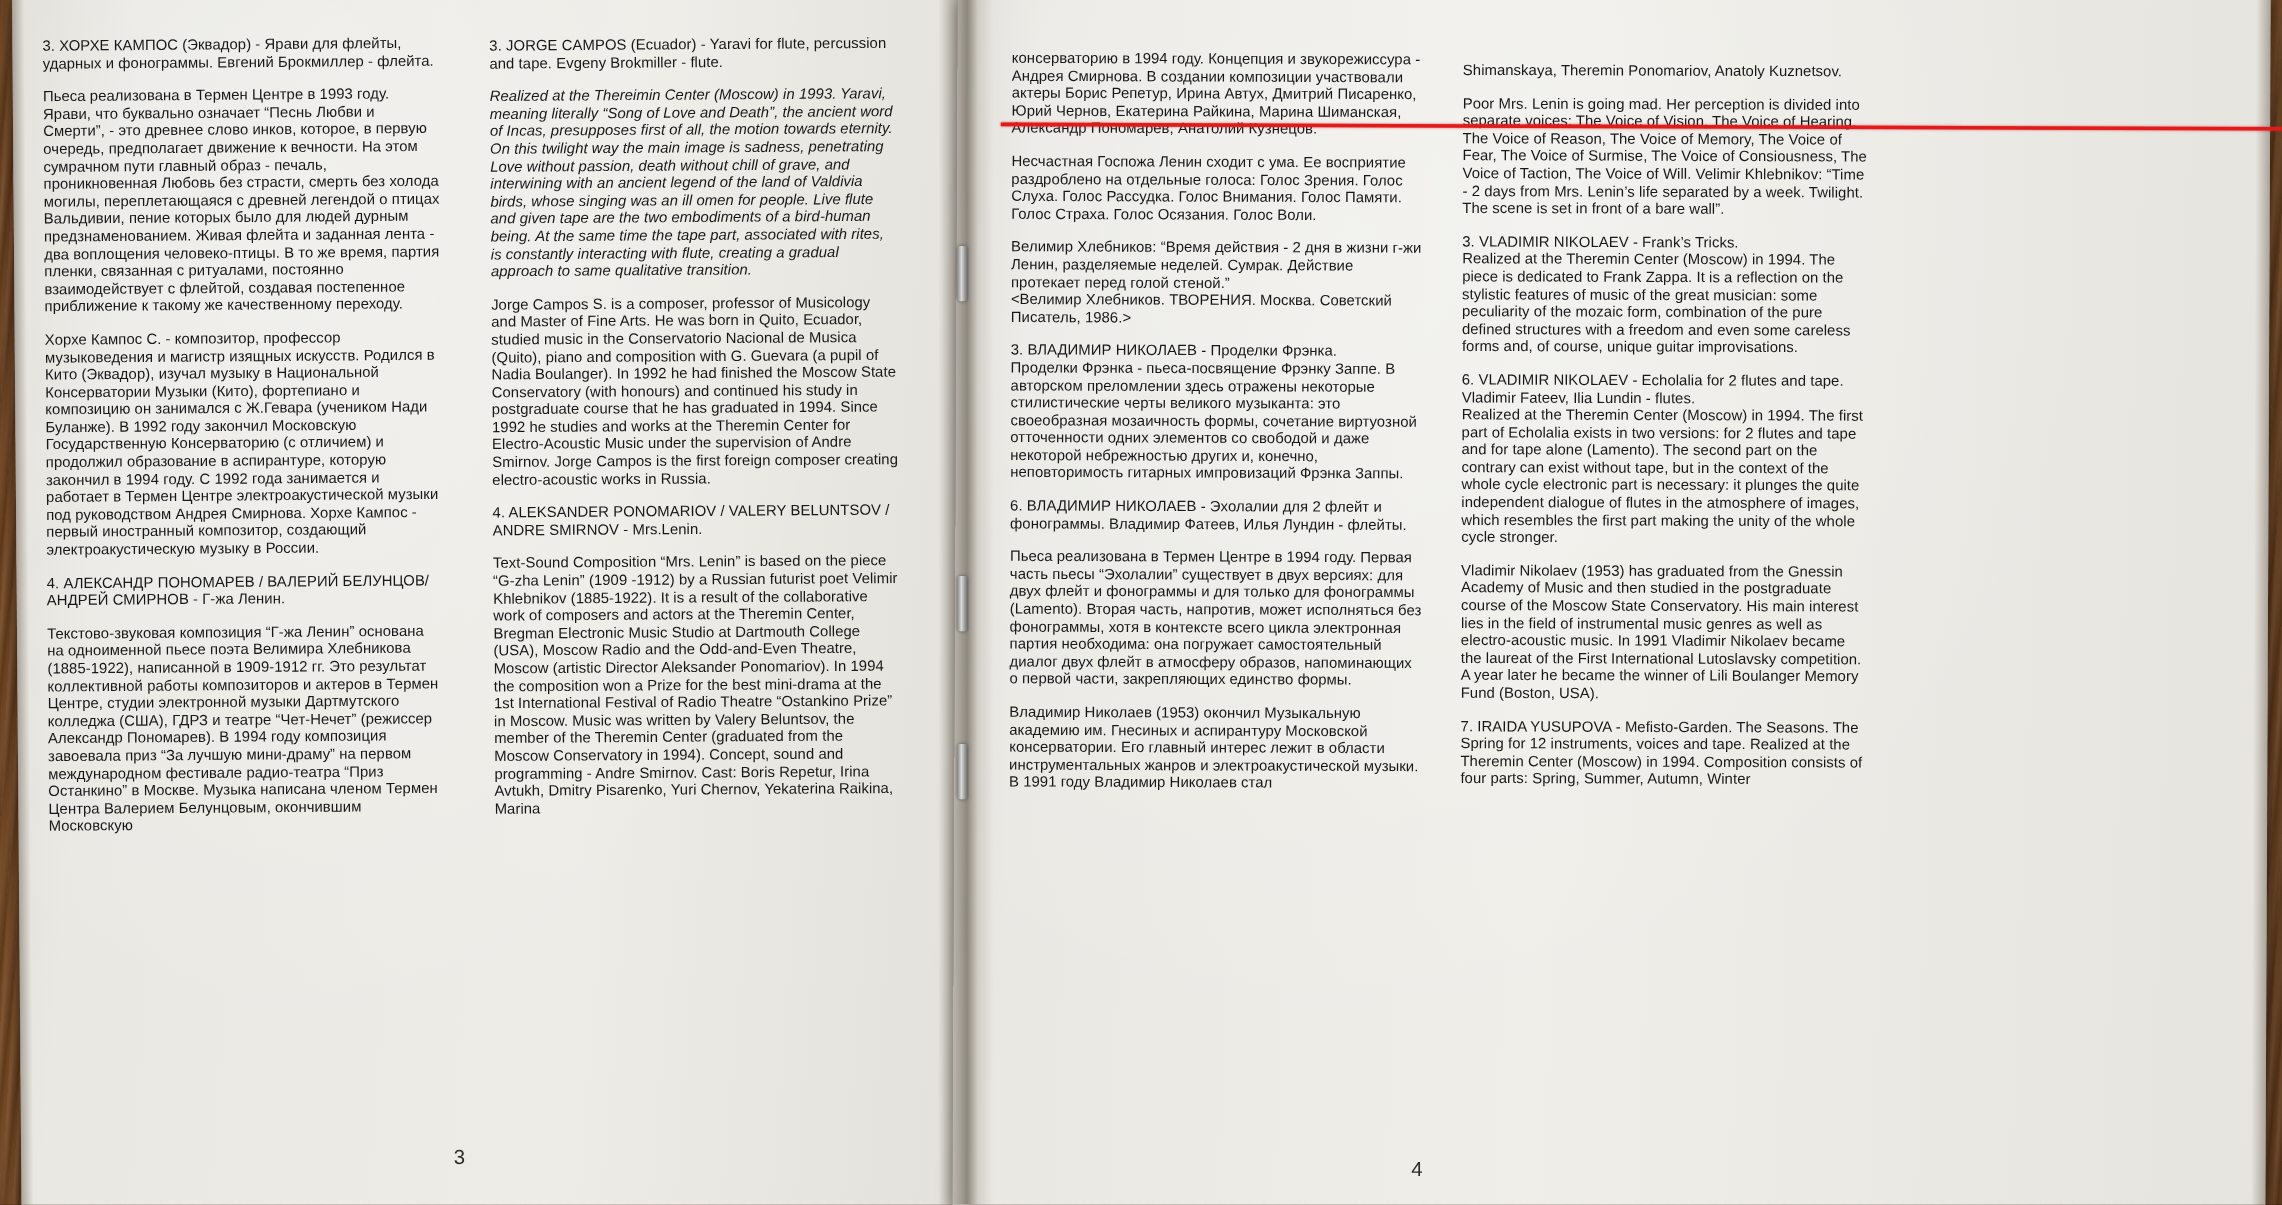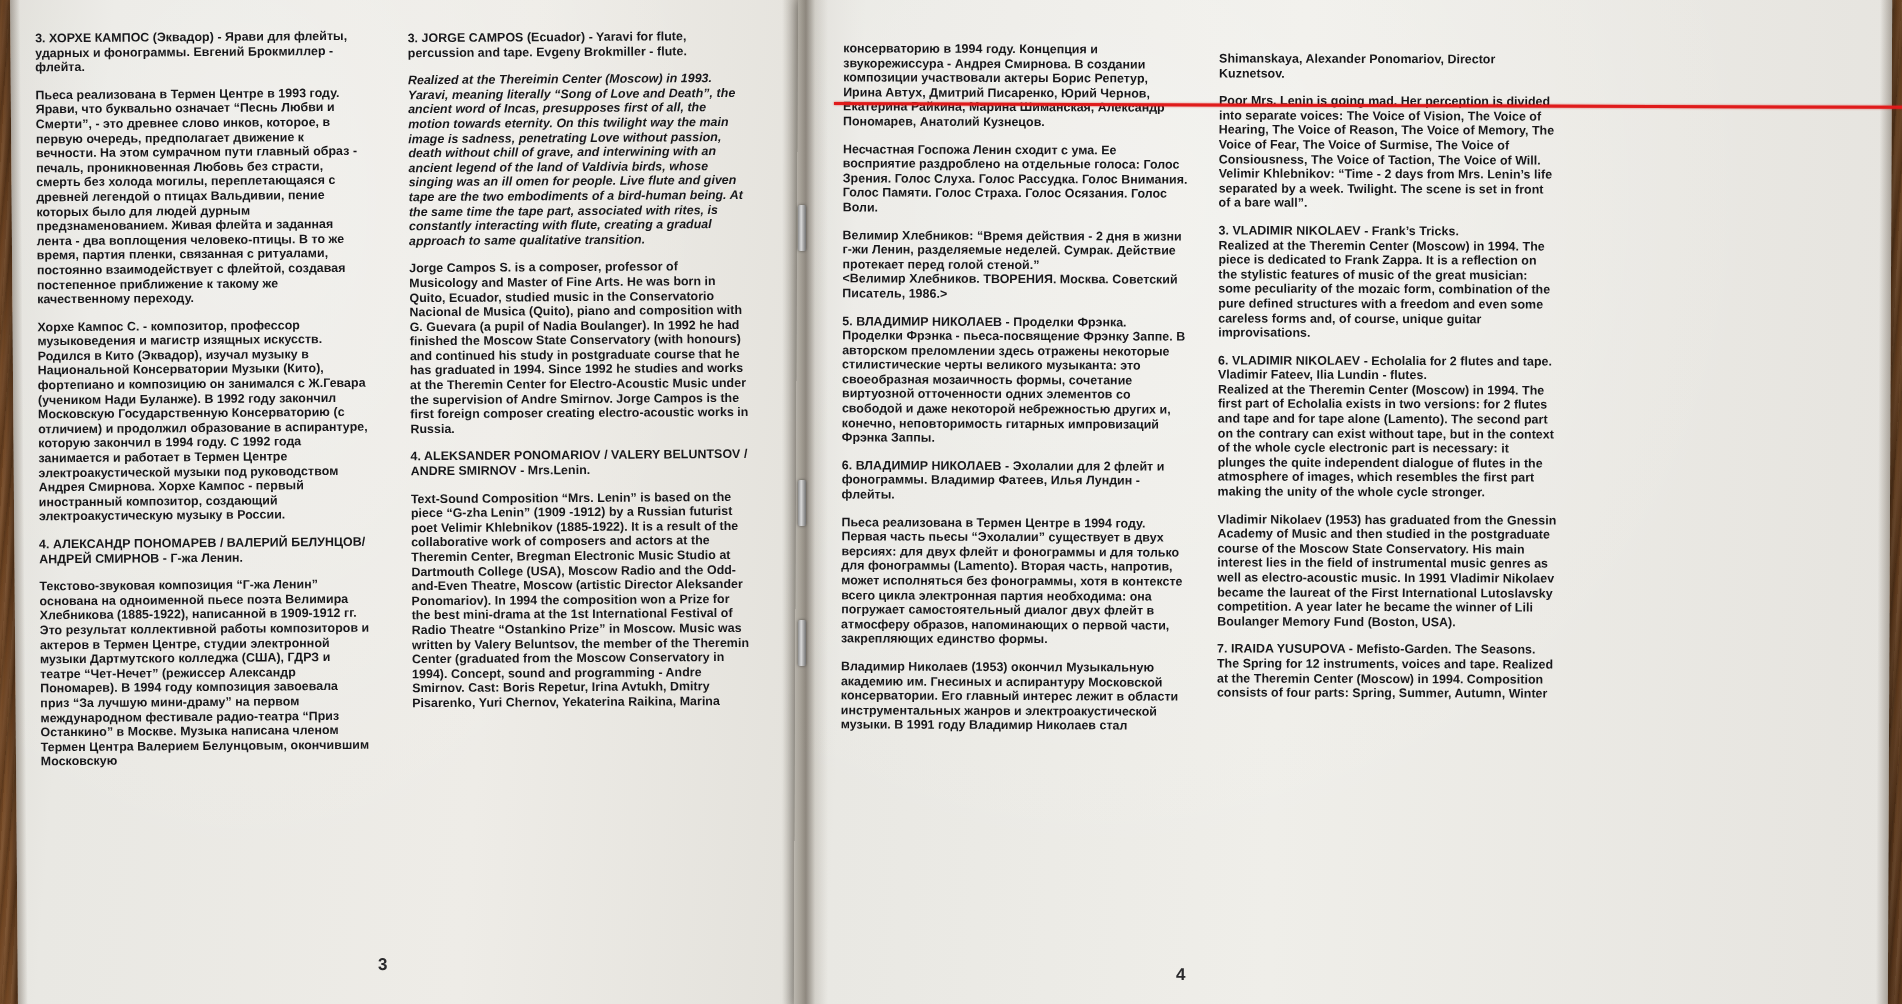--- a/index.html
+++ b/index.html
@@ -36,21 +36,20 @@
     pointer-events: none;
   }
 
   
   #booklet {
     position: absolute;
     left: 6px;
     top: 0px;
     width: 1890px;
     height: 1004px;
-    font-weight: bold;
   }
   .page {
     position: absolute;
     top: 0;
     background: #e9e9e6;
     box-sizing: border-box;
   }
   
   #page-left {
     left: 8px;
@@ -188,29 +187,29 @@
       <p>Jorge Campos S. is a composer, professor of Musicology and Master of Fine Arts. He was born in Quito, Ecuador, studied music in the Conservatorio Nacional de Musica (Quito), piano and composition with G. Guevara (a pupil of Nadia Boulanger). In 1992 he had finished the Moscow State Conservatory (with honours) and continued his study in postgraduate course that he has graduated in 1994. Since 1992 he studies and works at the Theremin Center for Electro-Acoustic Music under the supervision of Andre Smirnov. Jorge Campos is the first foreign composer creating electro-acoustic works in Russia.</p>
       <p>4. ALEKSANDER PONOMARIOV / VALERY BELUNTSOV / ANDRE SMIRNOV  -  Mrs.Lenin.</p>
       <p>Text-Sound Composition “Mrs. Lenin” is based on the piece “G-zha Lenin” (1909 -1912) by a Russian futurist poet Velimir Khlebnikov (1885-1922). It is a result of the collaborative work of composers and actors at the Theremin Center, Bregman Electronic Music Studio at Dartmouth College (USA), Moscow Radio and the Odd-and-Even Theatre, Moscow (artistic Director Aleksander Ponomariov). In 1994 the composition won a Prize for the best mini-drama at the 1st International Festival of Radio Theatre “Ostankino Prize” in Moscow. Music was written by Valery Beluntsov, the member of the Theremin Center (graduated from the Moscow Conservatory in 1994). Concept, sound and programming - Andre Smirnov. Cast: Boris Repetur, Irina Avtukh, Dmitry Pisarenko, Yuri Chernov, Yekaterina Raikina, Marina</p>
     </div>
 
     <div class="col" id="col3">
       <p>консерваторию в 1994 году. Концепция и звукорежиссура - Андрея Смирнова. В создании композиции участвовали актеры Борис Репетур, Ирина Автух, Дмитрий Писаренко, Юрий Чернов, Екатерина Райкина, Марина Шиманская, Александр Пономарев, Анатолий Кузнецов.</p>
       <p>Несчастная Госпожа Ленин сходит с ума. Ее восприятие раздроблено на отдельные голоса: Голос Зрения. Голос Слуха. Голос Рассудка. Голос Внимания. Голос Памяти. Голос Страха. Голос Осязания. Голос Воли.</p>
       <p class="tight">Велимир Хлебников: “Время действия - 2 дня в жизни г-жи Ленин, разделяемые неделей. Сумрак. Действие протекает перед голой стеной.”</p>
       <p>&lt;Велимир Хлебников. ТВОРЕНИЯ. Москва. Советский Писатель, 1986.&gt;</p>
-      <p class="tight">5. ВЛАДИМИР НИКОЛАЕВ  -  Проделки Фрэнка.</p>
+      <p class="tight">3. ВЛАДИМИР НИКОЛАЕВ  -  Проделки Фрэнка.</p>
       <p>Проделки Фрэнка - пьеса-посвящение Фрэнку Заппе. В авторском преломлении здесь отражены некоторые стилистические черты великого музыканта: это своеобразная мозаичность формы, сочетание виртуозной отточенности одних элементов со свободой и даже некоторой небрежностью других и, конечно, неповторимость гитарных импровизаций Фрэнка Заппы.</p>
       <p>6. ВЛАДИМИР НИКОЛАЕВ  -  Эхолалии для 2 флейт и фонограммы. Владимир Фатеев, Илья Лундин - флейты.</p>
       <p>Пьеса реализована в Термен Центре в 1994 году. Первая часть пьесы “Эхолалии” существует в двух версиях: для двух флейт и фонограммы и для только для фонограммы (Lamento). Вторая часть, напротив, может исполняться без фонограммы, хотя в контексте всего цикла электронная партия необходима: она погружает самостоятельный диалог двух флейт в атмосферу образов, напоминающих о первой части, закрепляющих единство формы.</p>
       <p>Владимир Николаев (1953) окончил Музыкальную академию им. Гнесиных и аспирантуру Московской консерватории. Его главный интерес лежит в области инструментальных жанров и электроакустической музыки. В 1991 году Владимир Николаев стал</p>
     </div>
 
     <div class="col" id="col4">
-      <p>Shimanskaya, Alexander Ponomariov, Director Kuznetsov.</p>
+      <p>Shimanskaya, Theremin Ponomariov, Anatoly Kuznetsov.</p>
       <p>Poor Mrs. Lenin is going mad. Her perception is divided into separate voices: The Voice of Vision, The Voice of Hearing, The Voice of Reason, The Voice of Memory, The Voice of Fear, The Voice of Surmise, The Voice of Consiousness, The Voice of Taction, The Voice of Will. Velimir Khlebnikov: “Time - 2 days from Mrs. Lenin’s life separated by a week. Twilight. The scene is set in front of a bare wall”.</p>
       <p class="tight">3. VLADIMIR NIKOLAEV  -  Frank’s Tricks.</p>
       <p>Realized at the Theremin Center (Moscow) in 1994. The piece is dedicated to Frank Zappa. It is a reflection on the stylistic features of music of the great musician: some peculiarity of the mozaic form, combination of the pure defined structures with a freedom and even some careless forms and, of course, unique guitar improvisations.</p>
       <p class="tight">6. VLADIMIR NIKOLAEV  -  Echolalia for 2 flutes and tape. Vladimir Fateev, Ilia Lundin - flutes.</p>
       <p>Realized at the Theremin Center (Moscow) in 1994. The first part of Echolalia exists in two versions: for 2 flutes and tape and for tape alone (Lamento). The second part on the contrary can exist without tape, but in the context of the whole cycle electronic part is necessary: it plunges the quite independent dialogue of flutes in the atmosphere of images, which resembles the first part making the unity of the whole cycle stronger.</p>
       <p>Vladimir Nikolaev (1953) has graduated from the Gnessin Academy of Music and then studied in the postgraduate course of the Moscow State Conservatory. His main interest lies in the field of instrumental music genres as well as electro-acoustic music. In 1991 Vladimir Nikolaev became the laureat of the First International Lutoslavsky competition. A year later he became the winner of Lili Boulanger Memory Fund (Boston, USA).</p>
       <p>7. IRAIDA YUSUPOVA  -  Mefisto-Garden. The Seasons. The Spring for 12 instruments, voices and tape. Realized at the Theremin Center (Moscow) in 1994. Composition consists of four parts: Spring, Summer, Autumn, Winter</p>
     </div>
 
     <div class="pagenum" id="pn-left">3</div>

